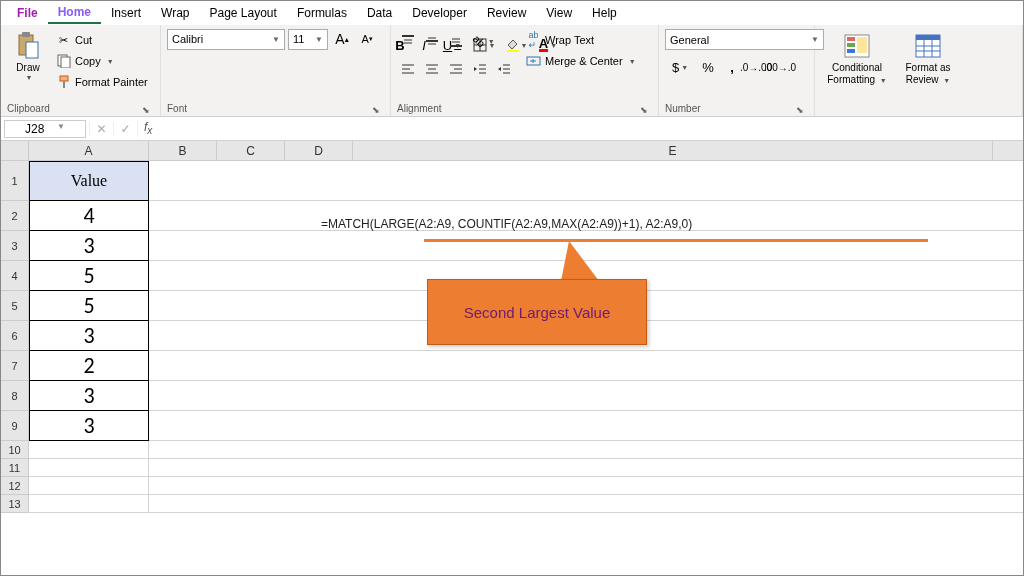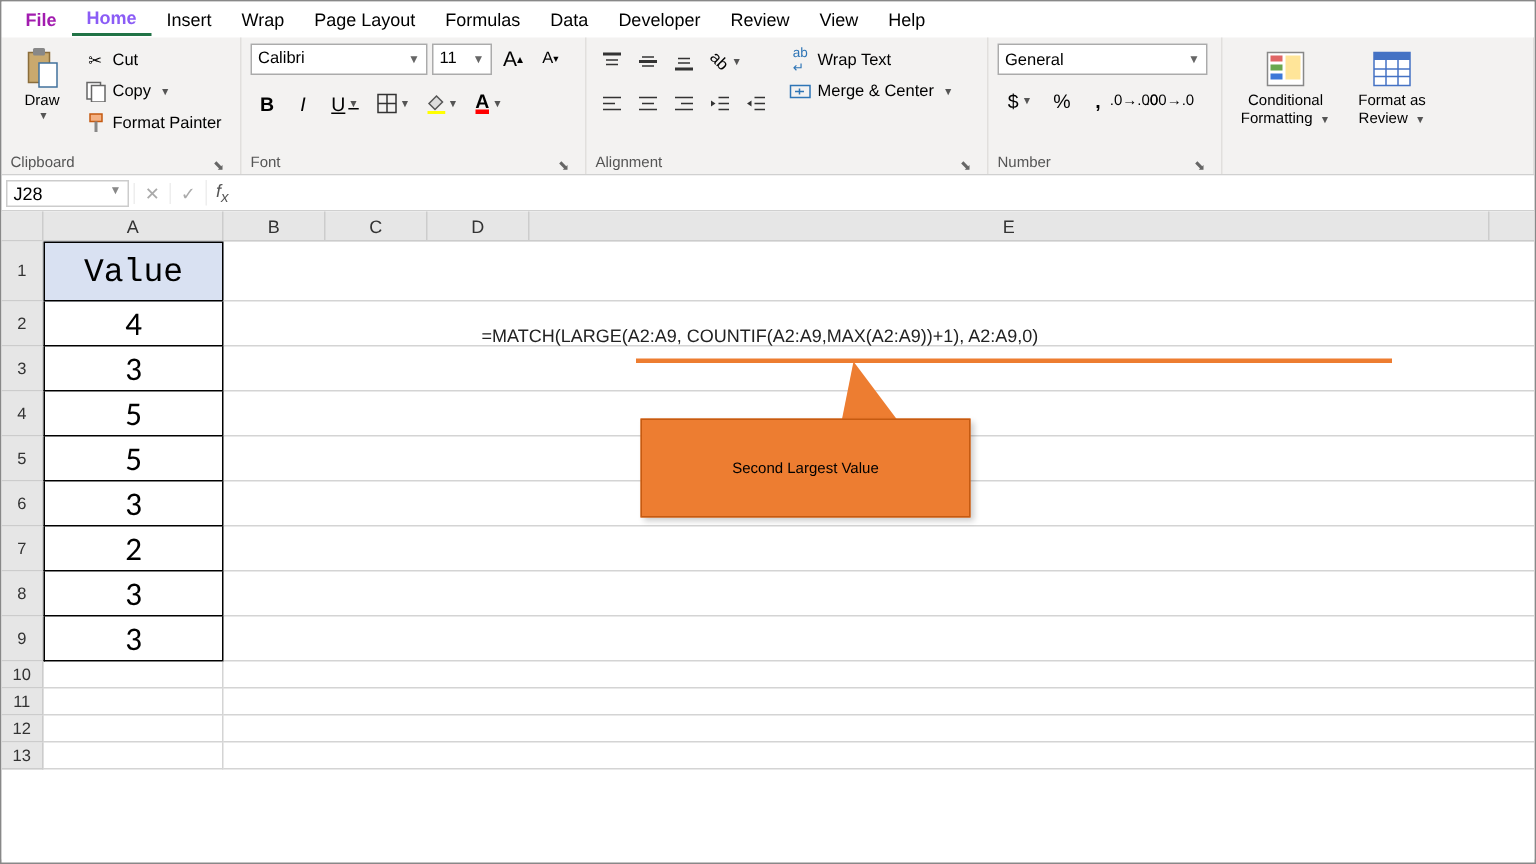--- a/index.html
+++ b/index.html
@@ -27,48 +27,48 @@
 .font-row1 { display: flex; gap: 3px; align-items: center; height: 24px; }
 .font-row2 { display: flex; gap: 2px; align-items: center; height: 24px; margin-top: 6px; }
 .combo { border: 1px solid #ababab; background: #fff; height: 21px; font-size: 11px; display: flex; align-items: center; padding: 0 4px; }
 .combo .caret { margin-left: auto; font-size: 8px; color: #666; }
 .sq-btn { width: 22px; height: 22px; display: flex; align-items: center; justify-content: center; font-size: 13px; }
 .sq-btn.drop { width: 30px; }
 .drop-caret { font-size: 7px; margin-left: 2px; color: #555; }
 
 
 .fbar { height: 24px; border-bottom: 1px solid #d0d0d0; display: flex; align-items: center; font-size: 12px; background: #fff; }
-.namebox { width: 82px; border: 1px solid #ccc; margin: 0 3px; padding: 1px 4px; display: flex; }
+.namebox { width: 82px; border: 1px solid #ccc; margin: 0 3px; padding: 1px 20px; display: flex; }
 .namebox .caret { margin-left: auto; font-size: 8px; color: #888; }
 .fb-btn { width: 24px; text-align: center; color: #aaa; border-left: 1px solid #eee; }
 .fx { font-style: italic; color: #555; padding: 0 6px; border-left: 1px solid #eee; }
 
 
 .grid-area { position: relative; background: #fff; height: 432px; }
 .col-heads { display: flex; height: 20px; background: #e6e6e6; border-bottom: 1px solid #ccc; }
 .corner { width: 28px; border-right: 1px solid #ccc; background: #e6e6e6; }
 .ch { border-right: 1px solid #ccc; text-align: center; font-size: 12px; color: #333; line-height: 20px; }
 .ch-A { width: 120px; } .ch-B { width: 68px; } .ch-C { width: 68px; } .ch-D { width: 68px; } .ch-E { width: 640px; }
 
 .rows { display: flex; flex-direction: column; }
 .row { display: flex; height: 30px; }
 .row.hdr { height: 40px; }
 .row.small { height: 18px; }
 .rh { width: 28px; background: #e6e6e6; border-right: 1px solid #ccc; border-bottom: 1px solid #ccc; font-size: 11px; text-align: center; display: flex; align-items: center; justify-content: center; color: #333; }
 .cell { border-right: 1px solid #d4d4d4; border-bottom: 1px solid #d4d4d4; display: flex; align-items: center; justify-content: center; }
 .c-A { width: 120px; } .c-rest { flex: 1; border-right: none; }
 
-.hdr .c-A { background: #d9e1f2; font-size: 22px; font-family: Liberation Mono, monospace; border: 1px solid #000; }
+.hdr .c-A { background: #d9e1f2; font-size: 16px; font-family: Liberation Serif, serif; border: 1px solid #000; }
 .data .c-A { font-size: 22px; font-family: Calibri, sans-serif; border: 1px solid #000; border-top: none; }
 
 
 .formula-display { position: absolute; left: 320px; top: 76px; font-size: 12px; font-family: Arial, sans-serif; color: #222; white-space: nowrap; }
 .underline-bar { position: absolute; left: 423px; top: 98px; width: 504px; height: 3px; background: #ed7d31; }
 
-.callout { position: absolute; left: 426px; top: 138px; width: 220px; height: 66px; background: #ed7d31; border: 1px solid #c55a11; display: flex; align-items: center; justify-content: center; color: #000000; font-size: 10px; box-shadow: 2px 2px 4px rgba(0,0,0,.2); }
+.callout { position: absolute; left: 426px; top: 138px; width: 220px; height: 66px; background: #ed7d31; border: 1px solid #c55a11; display: flex; align-items: center; justify-content: center; color: #701a75; font-size: 15px; box-shadow: 2px 2px 4px rgba(0,0,0,.2); }
 .callout-tail { position: absolute; left: 560px; top: 100px; width: 0; height: 0; border-left: 8px solid transparent; border-right: 30px solid transparent; border-bottom: 40px solid #ed7d31; }
 
 svg { display: block; }
 </style>
 </head>
 <body>
 
 <div class="menubar">
   <span class="file">File</span>
   <span class="active">Home</span>
@@ -121,21 +121,21 @@
               </svg>
             </span>
             <span>Format Painter</span>
           </div>
       </div>
     </div>
     <div class="group-label"><span>Clipboard</span><span class="dlaunch">⬊</span></div>
   </div>
 
   <div class="group" style="width:230px">
-    <div class="group-body" style="flex-direction:column;gap:0">
+    <div class="group-body" style="gap:11px">
       <div class="font-row1">
         <div class="combo" style="width:118px">
             <span>Calibri</span>
             <span class="caret">▼</span>
           </div>
         <div class="combo" style="width:40px">
             <span>11</span>
             <span class="caret">▼</span>
           </div>
         <div class="sq-btn" style="font-size:14px">A<sup style="font-size:8px">▴</sup></div>
@@ -254,21 +254,21 @@
             <span>Merge &amp; Center</span>
             <span class="drop-caret">▼</span>
           </div>
       </div>
     </div>
     <div class="group-label"><span>Alignment</span><span class="dlaunch">⬊</span></div>
   </div>
 
   <div class="group" style="width:156px">
     <div class="group-body" style="flex-direction:column;gap:6px">
-      <div class="combo" style="width:140px;margin-top:2px">
+      <div class="combo" style="width:159px;margin-top:2px">
           <span>General</span>
           <span class="caret">▼</span>
         </div>
       <div style="display:flex;gap:2px">
         <div class="sq-btn drop">$<span class="drop-caret">▼</span></div>
         <div class="sq-btn">%</div>
         <div class="sq-btn" style="font-weight:bold">,</div>
         <div class="sq-btn" style="font-size:10px">.0→.00</div>
         <div class="sq-btn" style="font-size:10px">.00→.0</div>
       </div>

